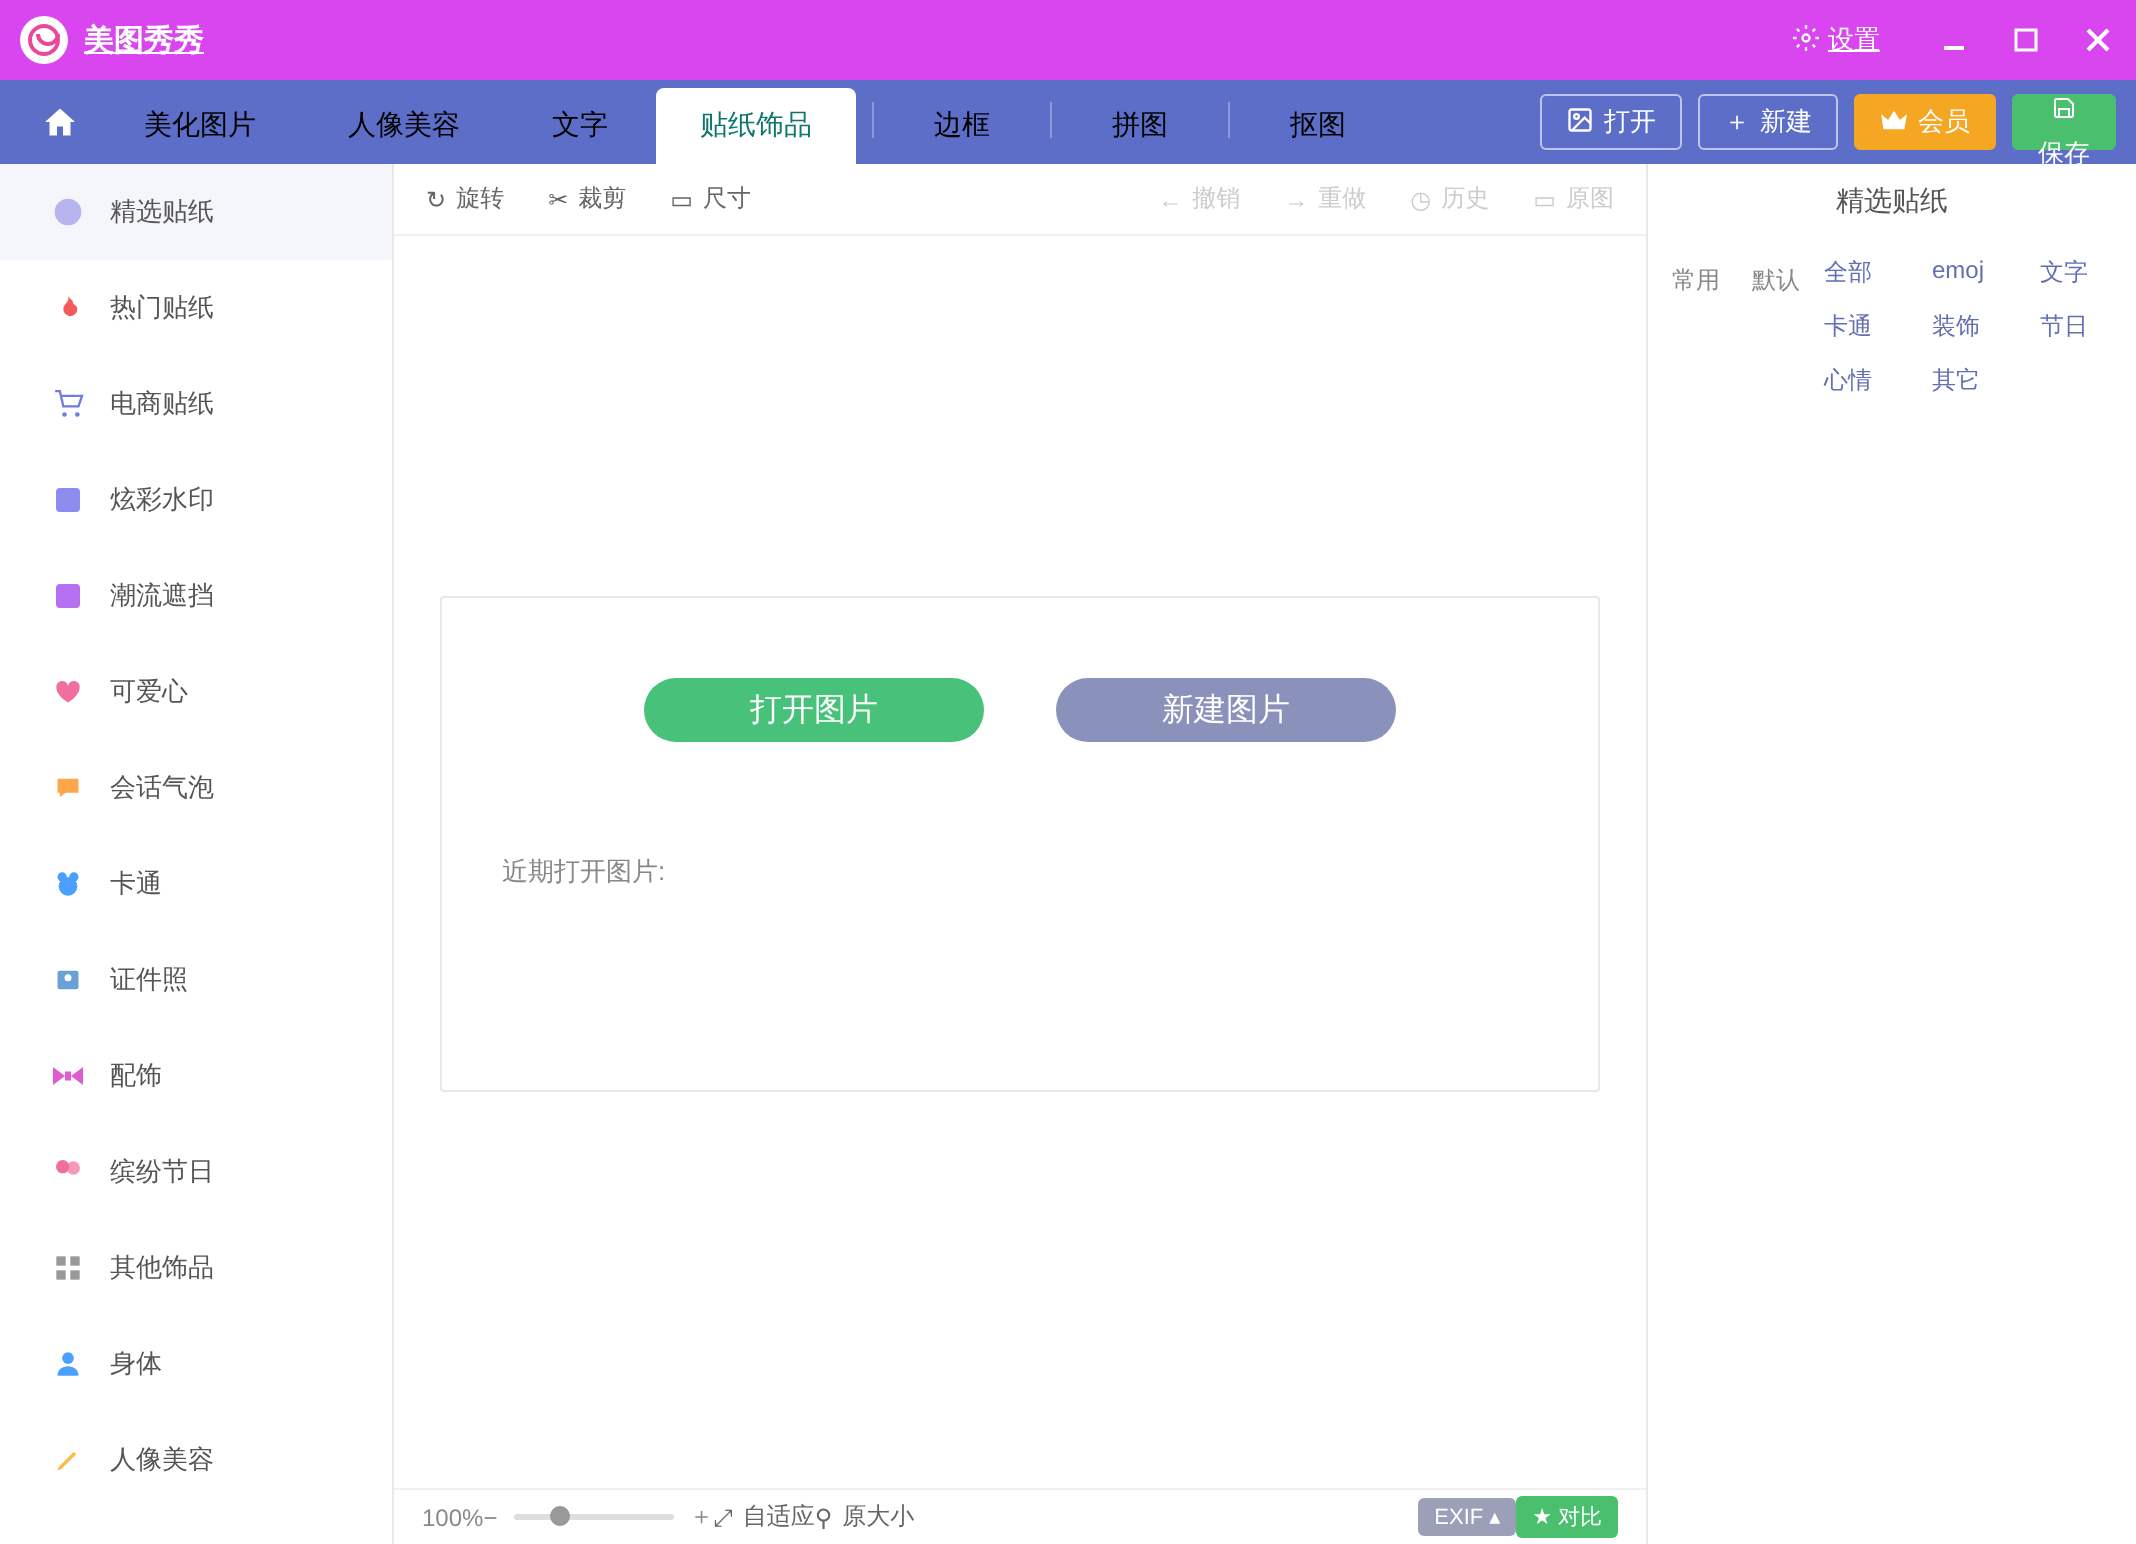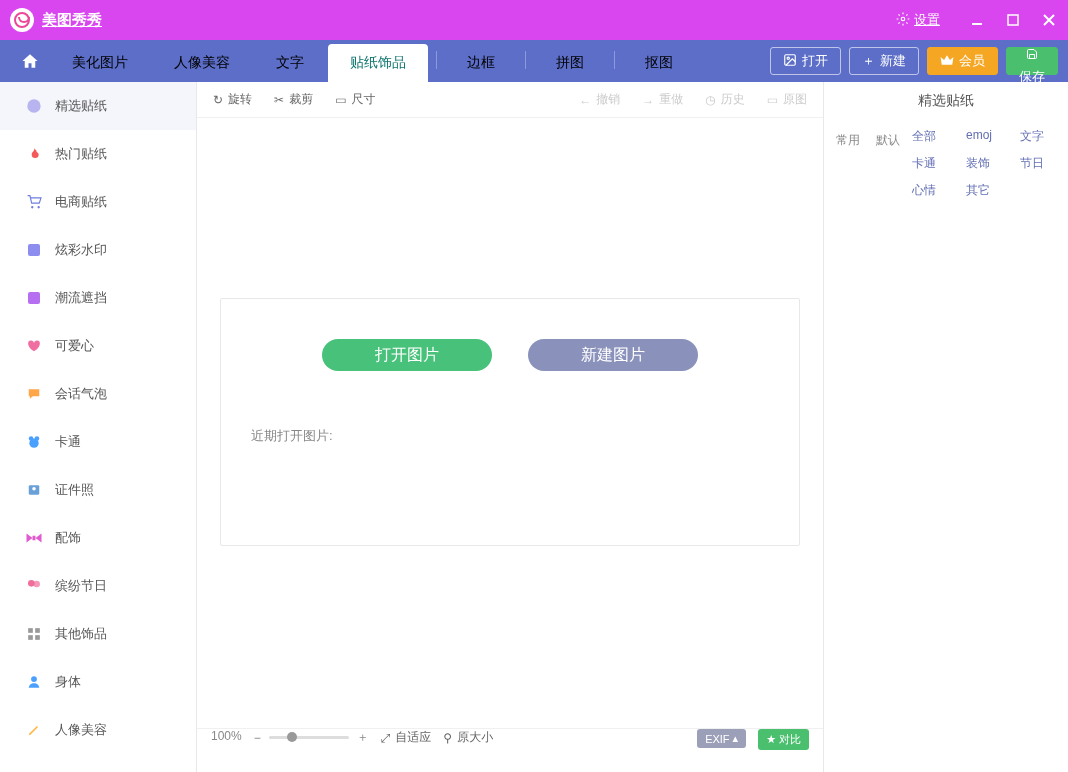--- a/index.html
+++ b/index.html
@@ -39,21 +39,21 @@
 .tool-spacer { flex: 1; }
 
 .canvas { flex: 1; display: flex; align-items: flex-start; justify-content: center; padding-top: 180px; }
 .open-panel { width: 580px; border: 1px solid #e8e8e8; border-radius: 2px; padding: 40px 30px 100px; }
 .open-btns { display: flex; justify-content: center; gap: 36px; margin-bottom: 56px; }
 .big-btn { width: 170px; height: 32px; border-radius: 21px; display: flex; align-items: center; justify-content: center; font-size: 16px; color: #fff; cursor: pointer; }
 .big-btn.open { background: #48c27a; }
 .big-btn.new { background: #8a92bb; }
 .recent-label { font-size: 13px; color: #888; }
 
-.bottombar { height: 44px; display: flex; align-items: flex-start; padding: 0 14px; gap: 12px; font-size: 12px; color: #888; border-top: 1px solid #f0f0f0; }
+.bottombar { height: 28px; display: flex; align-items: center; padding: 0 14px; font-size: 12px; color: #888; border-top: 1px solid #f0f0f0; }
 .zoom-slider { display: flex; align-items: center; gap: 8px; }
 .slider-track { width: 80px; height: 3px; background: #ddd; position: relative; border-radius: 2px; }
 .slider-thumb { width: 10px; height: 10px; border-radius: 50%; background: #999; position: absolute; left: 18px; top: -4px; }
 .bottom-spacer { flex: 1; }
 .chip { padding: 3px 8px; border-radius: 3px; font-size: 11px; color: #fff; display: flex; align-items: center; gap: 3px; cursor: pointer; }
 .chip.exif { background: #9ba0b8; }
 .chip.compare { background: #4ac06f; }
 
 .right-panel { width: 245px; border-left: 1px solid #e8e8e8; background: #fff; display: flex; flex-direction: column; }
 .rp-title { height: 38px; display: flex; align-items: center; justify-content: center; font-size: 14px; color: #555; }

